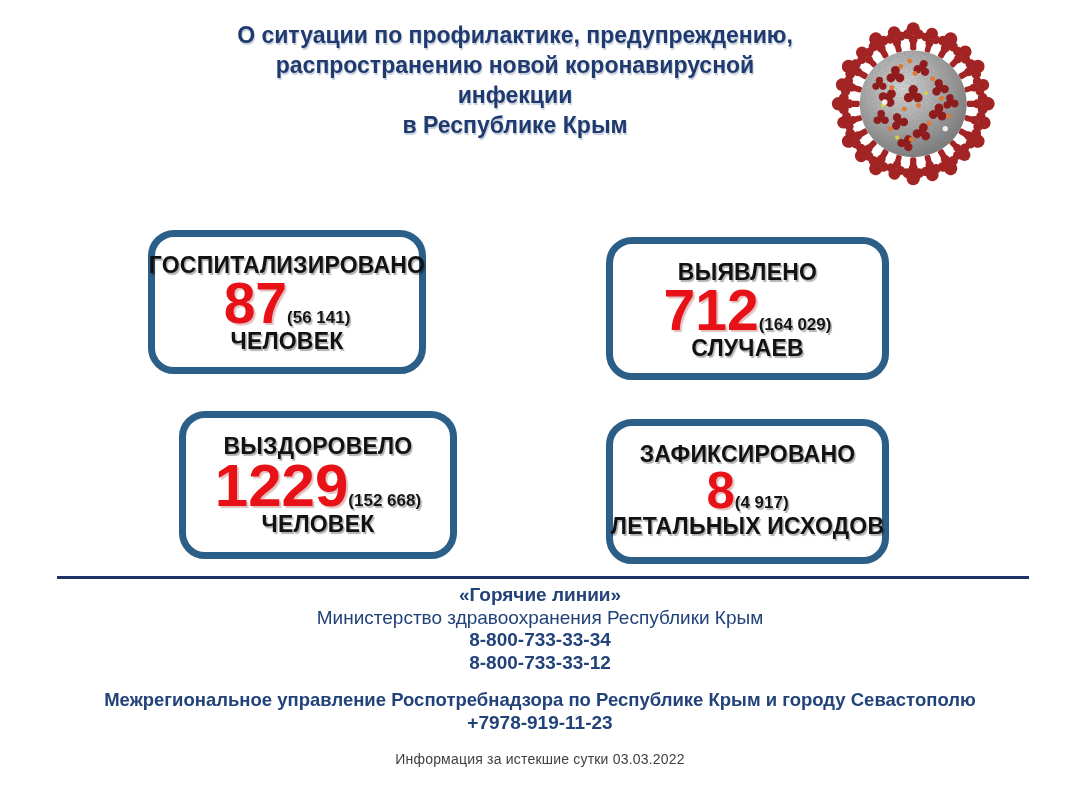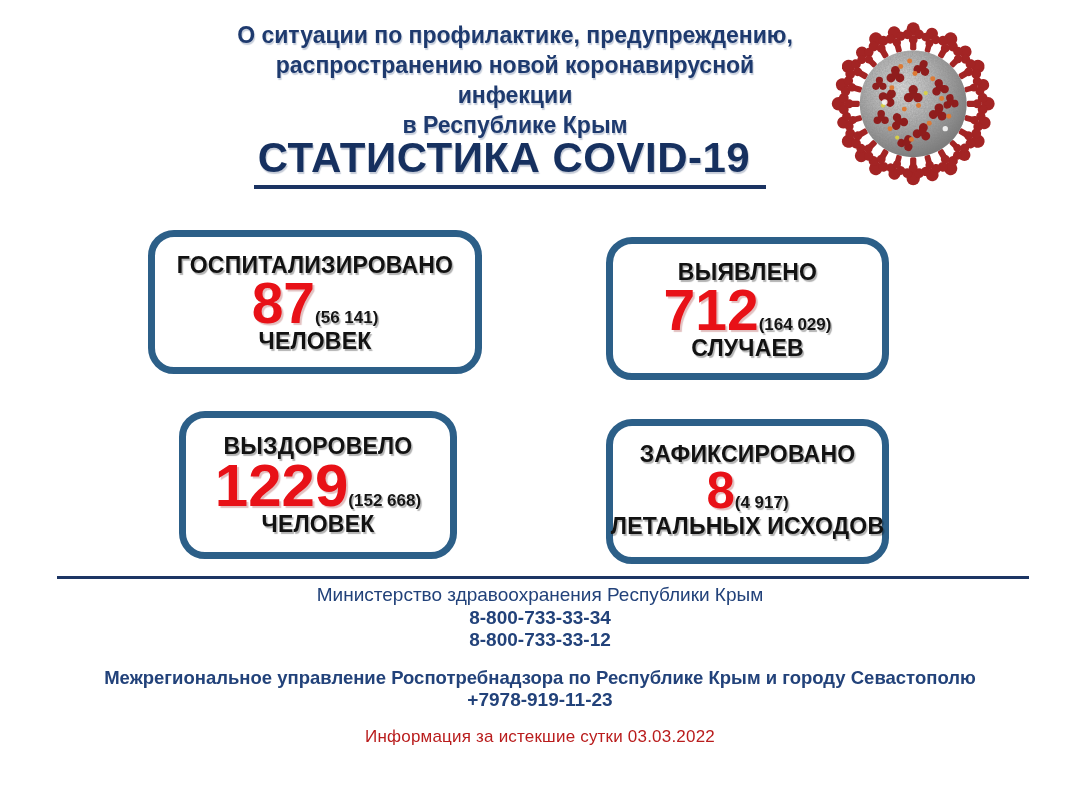--- a/index.html
+++ b/index.html
@@ -28,21 +28,21 @@
     padding:0 16px 3px 4px; text-shadow:1px 1.5px 1px rgba(22,48,95,0.25);
   }
 
   
   .card {
     position:absolute; box-sizing:border-box; background:#ffffff;
     border:7px solid #2c5f88; border-radius:26px;
     display:flex; flex-direction:column; align-items:center;
     justify-content:space-between; padding:15px 6px 17px;
   }
-  .card-hospitalized { left:148px; top:230px; width:334px; height:144px; }
+  .card-hospitalized { left:148px; top:230px; width:278px; height:144px; }
   .card-detected     { left:606px; top:237px; width:283px; height:143px; }
   .card-recovered    { left:148px; top:411px; width:278px; height:148px;margin-left:31px; }
   .card-deaths       { left:606px; top:419px; width:283px; height:145px; }
 
   .card-label, .card-unit {
     font-size:23px; font-weight:700; color:#121212; white-space:nowrap;
     text-shadow:1.5px 1.5px 1px rgba(0,0,0,0.3); letter-spacing:0.2px;
   }
   .card-value-row { display:flex; align-items:baseline; gap:0; }
   .card-value {
@@ -63,21 +63,21 @@
   .contacts {
     position:absolute; top:584px; left:0; width:1080px; text-align:center;
     color:#22427a; font-size:19px; line-height:22.5px;
   }
   .line-hot-title { font-weight:700; }
   .line-ministry  { font-weight:400; }
   .line-phone     { font-weight:700; }
   .line-rpn       { font-weight:600; font-size:18.5px; margin-top:15px; }
   .line-rpn-phone { font-weight:600; }
   .line-info {
-    margin-top:14px; font-size:17px; font-weight:400; color:#b91c1c;
+    margin-top:14px; font-size:14px; font-weight:400; color:#404040;
     letter-spacing:0.2px;
   }
 </style>
 </head>
 <body>
 
 <div class="slide">
 
   <div class="header">
     <div>О ситуации по профилактике, предупреждению,</div>
@@ -172,23 +172,20 @@
       <circle cx="112" cy="90" r="2.4"></circle>
         <circle cx="80" cy="140" r="2.4"></circle>
         <circle cx="64" cy="104" r="2.4"></circle>
     </g>
     <g fill="#ffffff" opacity="0.85">
       <circle cx="66" cy="100" r="3.2"></circle>
         <circle cx="134" cy="130" r="3"></circle>
     </g>
   </svg>
 
-  <div class="title-wrap">
-    <span class="title-text">СТАТИСТИКА COVID-19</span>
-  </div>
 
   <div class="card card-hospitalized">
     <div class="card-label">ГОСПИТАЛИЗИРОВАНО</div>
     <div class="card-value-row">
       <span class="card-value">87</span>
       <span class="card-total">(56 141)</span>
     </div>
     <div class="card-unit">ЧЕЛОВЕК</div>
   </div>
 
@@ -215,20 +212,21 @@
     <div class="card-value-row">
       <span class="card-value">8</span>
       <span class="card-total">(4 917)</span>
     </div>
     <div class="card-unit">ЛЕТАЛЬНЫХ ИСХОДОВ</div>
   </div>
 
   <div class="divider"></div>
 
   <div class="contacts">
+    <div class="line-hot-title">«Горячие линии»</div>
     <div class="line-ministry">Министерство здравоохранения Республики Крым</div>
     <div class="line-phone">8-800-733-33-34</div>
     <div class="line-phone">8-800-733-33-12</div>
     <div class="line-rpn">Межрегиональное управление Роспотребнадзора по Республике Крым и городу Севастополю</div>
     <div class="line-rpn-phone">+7978-919-11-23</div>
     <div class="line-info">Информация за истекшие сутки 03.03.2022</div>
   </div>
 
 </div>
 

